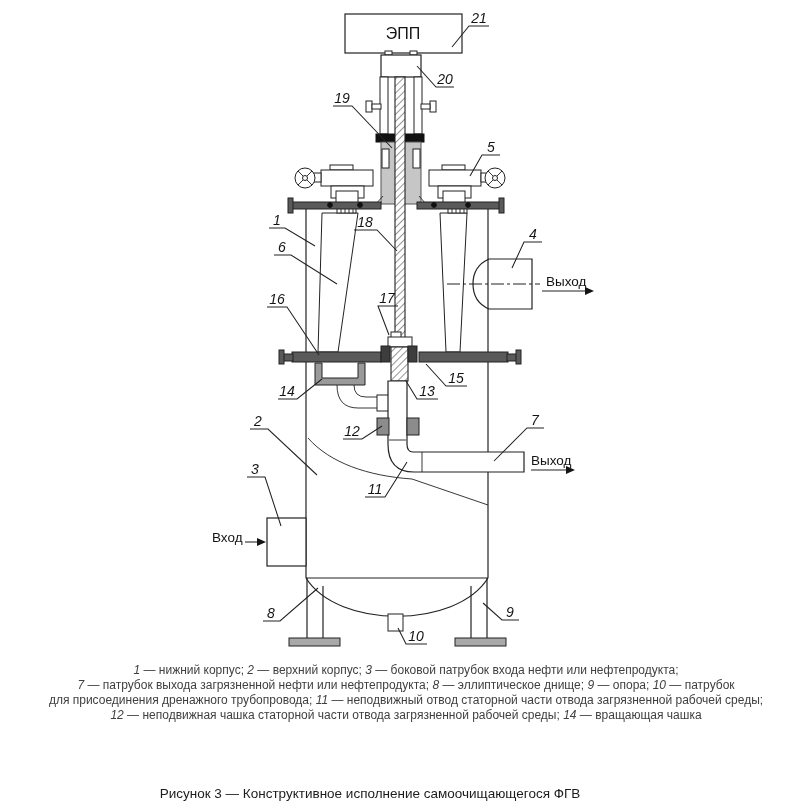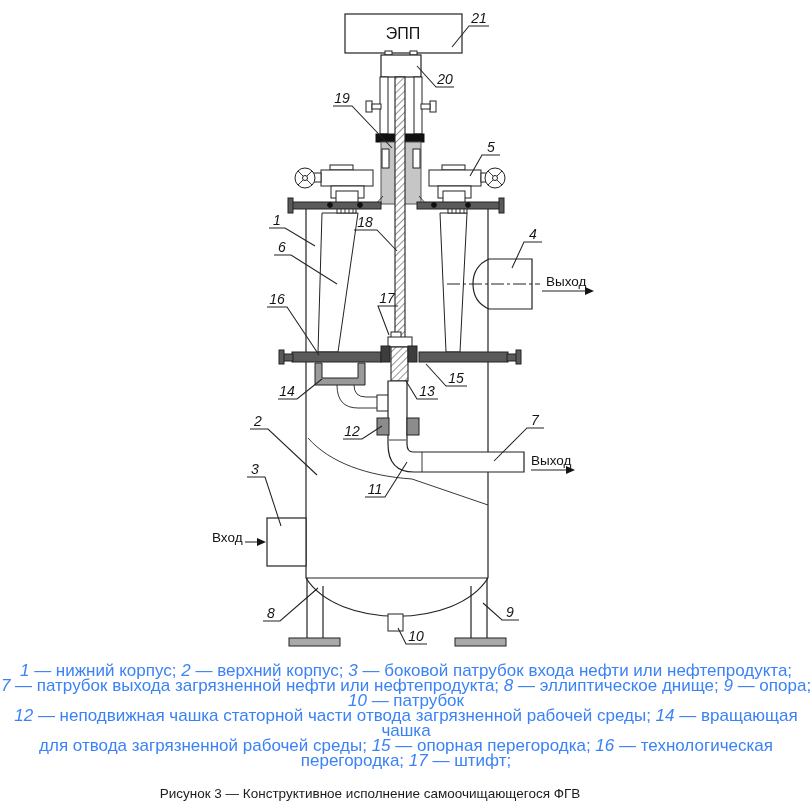--- a/index.html
+++ b/index.html
@@ -18,21 +18,21 @@
   .foot{fill:#a9a9a9;stroke:#222;stroke-width:1;}
   .blk{fill:#111;stroke:#111;}
   .ldr{stroke:#222;stroke-width:1.05;fill:none;}
   .co{font:italic 14px "Liberation Sans",sans-serif;fill:#141414;text-anchor:middle;}
   .lbl{font:13.5px "Liberation Sans",sans-serif;fill:#141414;}
   .motor{font:16px "Liberation Sans",sans-serif;fill:#141414;text-anchor:middle;}
   .arrowhead{fill:#141414;stroke:none;}
   .dashdot{stroke:#222;stroke-width:1;fill:none;stroke-dasharray:13 3 3 3;}
   
   .legend{position:absolute;top:663px;left:0;width:812px;text-align:center;
-          font-size:17px;line-height:15px;color:#3b82f6;}
+          font-size:12px;line-height:15px;color:#404040;}
   .legend i{font-style:italic;}
   .caption{position:absolute;top:786px;left:0;width:740px;text-align:center;
            font-size:13.5px;color:#1c1c1c;}
 </style>
 </head>
 <body>
 
 <div class="page">
 
 <svg width="812" height="656" viewBox="0 0 812 656">
@@ -278,19 +278,19 @@
     <g>
       <polyline class="ldr" points="489,26 469,26 452,47"></polyline>
       <text class="co" x="479" y="23">21</text>
     </g>
   </g>
 </svg>
 
 <div class="legend">
   <div><i>1</i> — нижний корпус; <i>2</i> — верхний корпус; <i>3</i> — боковой патрубок входа нефти или нефтепродукта;</div>
   <div><i>7</i> — патрубок выхода загрязненной нефти или нефтепродукта; <i>8</i> — эллиптическое днище; <i>9</i> — опора; <i>10</i> — патрубок</div>
+  <div>для присоединения дренажного трубопровода; <i>11</i> — неподвижный отвод статорной части отвода загрязненной рабочей среды;</div>
   <div><i>12</i> — неподвижная чашка статорной части отвода загрязненной рабочей среды; <i>14</i> — вращающая чашка</div>
-  <div>для отвода загрязненной рабочей среды; <i>15</i> — опорная перегородка; <i>16</i> — технологическая перегородка; <i>17</i> — штифт;</div>
 </div>
 
 <div class="caption">Рисунок 3 — Конструктивное исполнение самоочищающегося ФГВ</div>
 
 </div>
 
 </body></html>

